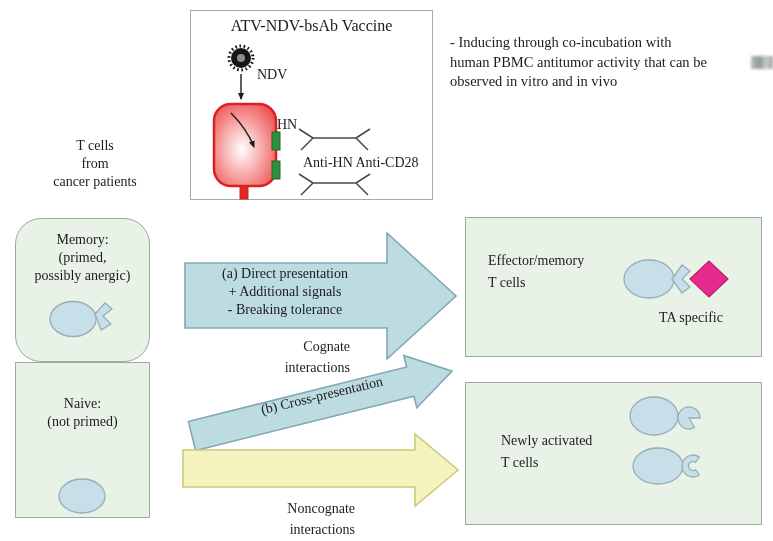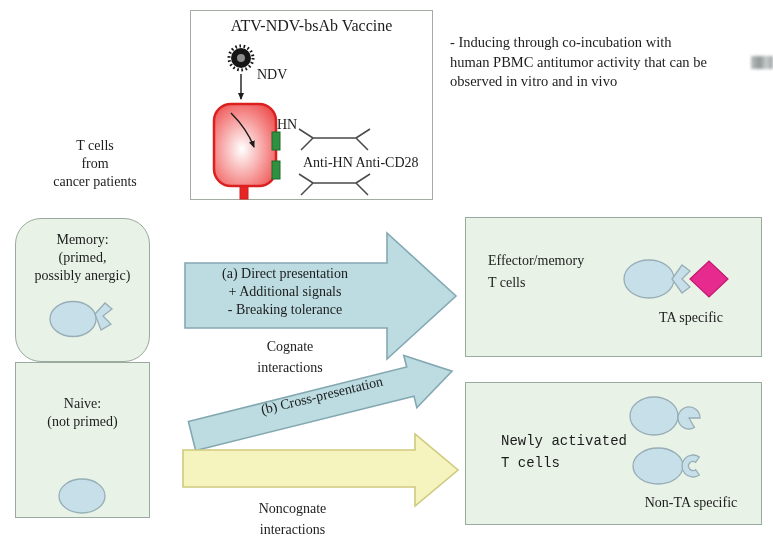--- a/index.html
+++ b/index.html
@@ -8,21 +8,21 @@
     font-family:"Liberation Serif","DejaVu Serif",serif;
     color:var(--text,#1c1c1c);font-size:14px;
   }
   .abs{position:absolute;left:0;top:0;}
   .panel{position:absolute;border:1px solid #a3aca3;background:#fff;box-sizing:border-box;}
   .gbox{position:absolute;border:1px solid var(--panel-border,#9aaa9e);background:var(--green-box-fill,#e8f2e7);box-sizing:border-box;}
   .lbl{position:absolute;white-space:nowrap;}
   .vtitle{text-align:center;margin-top:6px;font-size:16px;}
   .center-lines{position:absolute;text-align:center;}
   .center-lines span{display:block;line-height:18px;}
-  .lh21 span{line-height:21px;}
+  .lh21 span{line-height:21px;text-align:right;}
   .blk{position:absolute;}
   .blk span{display:block;line-height:22px;}
   .rot-label{position:absolute;text-align:center;transform-origin:center center;white-space:nowrap;}
   .intro{position:absolute;}
   .intro span{display:block;line-height:19.5px;font-size:14.5px;}
   .smudge{position:absolute;width:22px;height:13px;filter:blur(1.5px);
     background:linear-gradient(90deg,#b9bdbd,#8f9797 40%,#c8cccc 70%,#9aa0a0);}
   
   .arrow-blue{fill:var(--blue-arrow-fill,#bcdce1);stroke:var(--blue-arrow-stroke,#84a8b2);stroke-width:1.6;}
   .arrow-yellow{fill:var(--yellow-arrow-fill,#f6f4be);stroke:var(--yellow-arrow-stroke,#cfca7c);stroke-width:1.6;}
@@ -143,26 +143,25 @@
     </div>
     <svg class="abs" width="295" height="138">
       <ellipse cx="183" cy="61" rx="25" ry="19" class="cell"></ellipse>
       <path d="M206,61 L216,47 L224,53 L216,61 L224,69 L216,75 Z" class="cell"></path>
       <polygon points="224,61 243,43 262,61 243,79" class="diamond"></polygon>
     </svg>
     <div class="blk" style="left:160px;top:92px;width:130px;text-align:center;">TA specific</div>
   </div>
 
   <div class="gbox" style="left:465px;top:382px;width:297px;height:143px;">
-    <div class="blk" style="left:35px;top:47px;font-family:Liberation Mono, monospace;">
+    <div class="blk" style="left:35px;top:47px;">
       <span>Newly activated</span>
       <span>T cells</span>
     </div>
     <svg class="abs" width="295" height="141">
       <ellipse cx="188" cy="33" rx="24" ry="19" class="cell"></ellipse>
       <path d="M223,35 L234,35 A11,11 0 1 0 228.5,44.5 Z" class="cell"></path>
       <ellipse cx="192" cy="83" rx="25" ry="18" class="cell"></ellipse>
       <path d="M233.3,74 A11,11 0 1 0 233.3,92 L229.6,86.7 A4.5,4.5 0 1 1 229.6,79.3 Z" class="cell"></path>
     </svg>
-    <div class="blk" style="left:155px;top:112px;width:140px;text-align:center;">Non-TA specific</div>
   </div>
 
 </div>
 
 </body></html>

